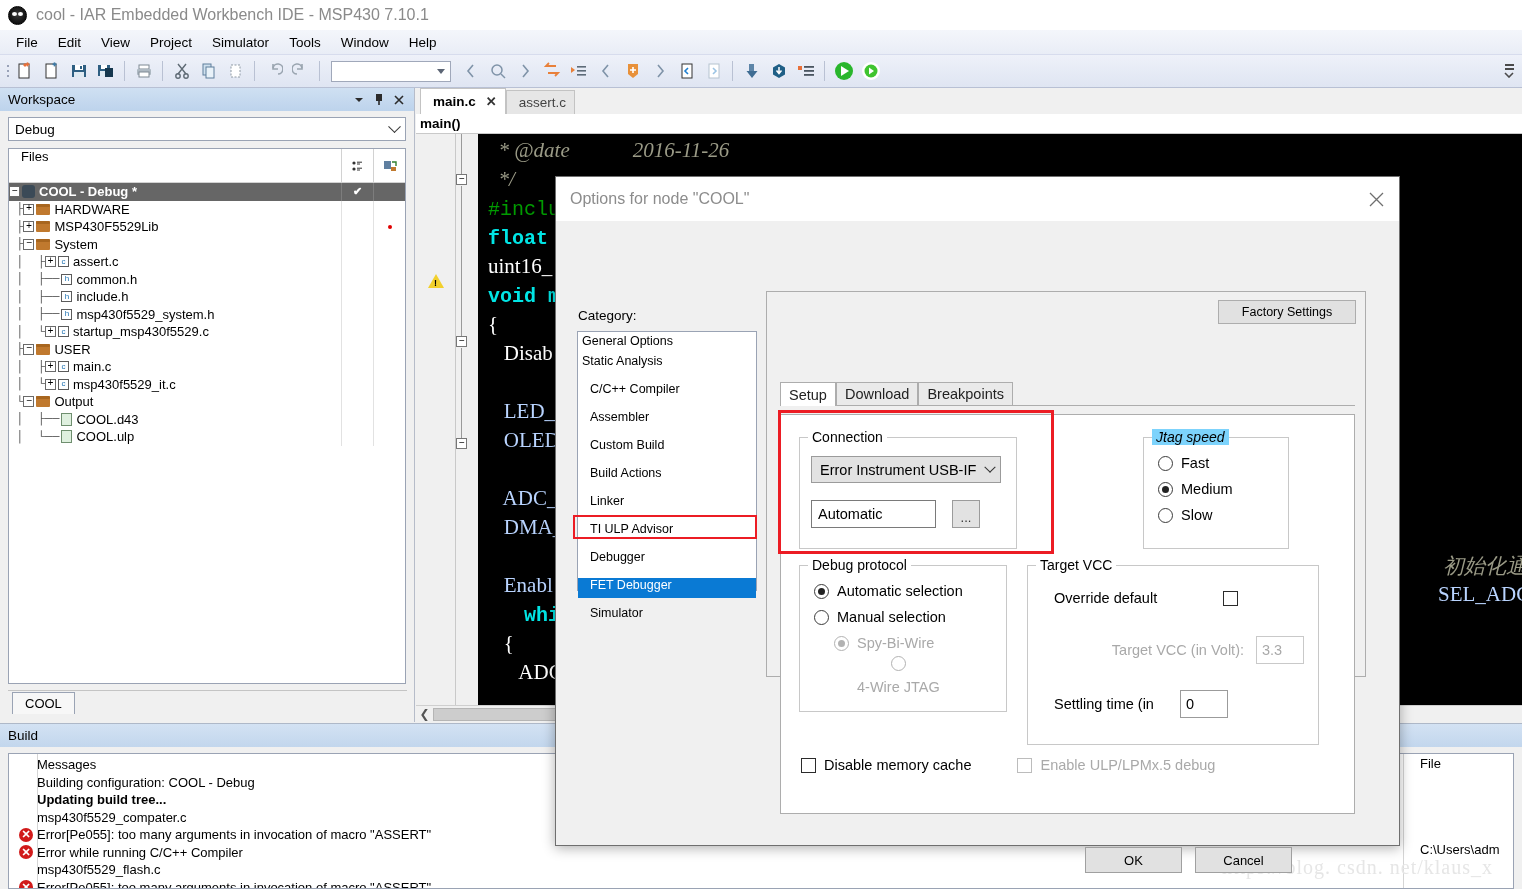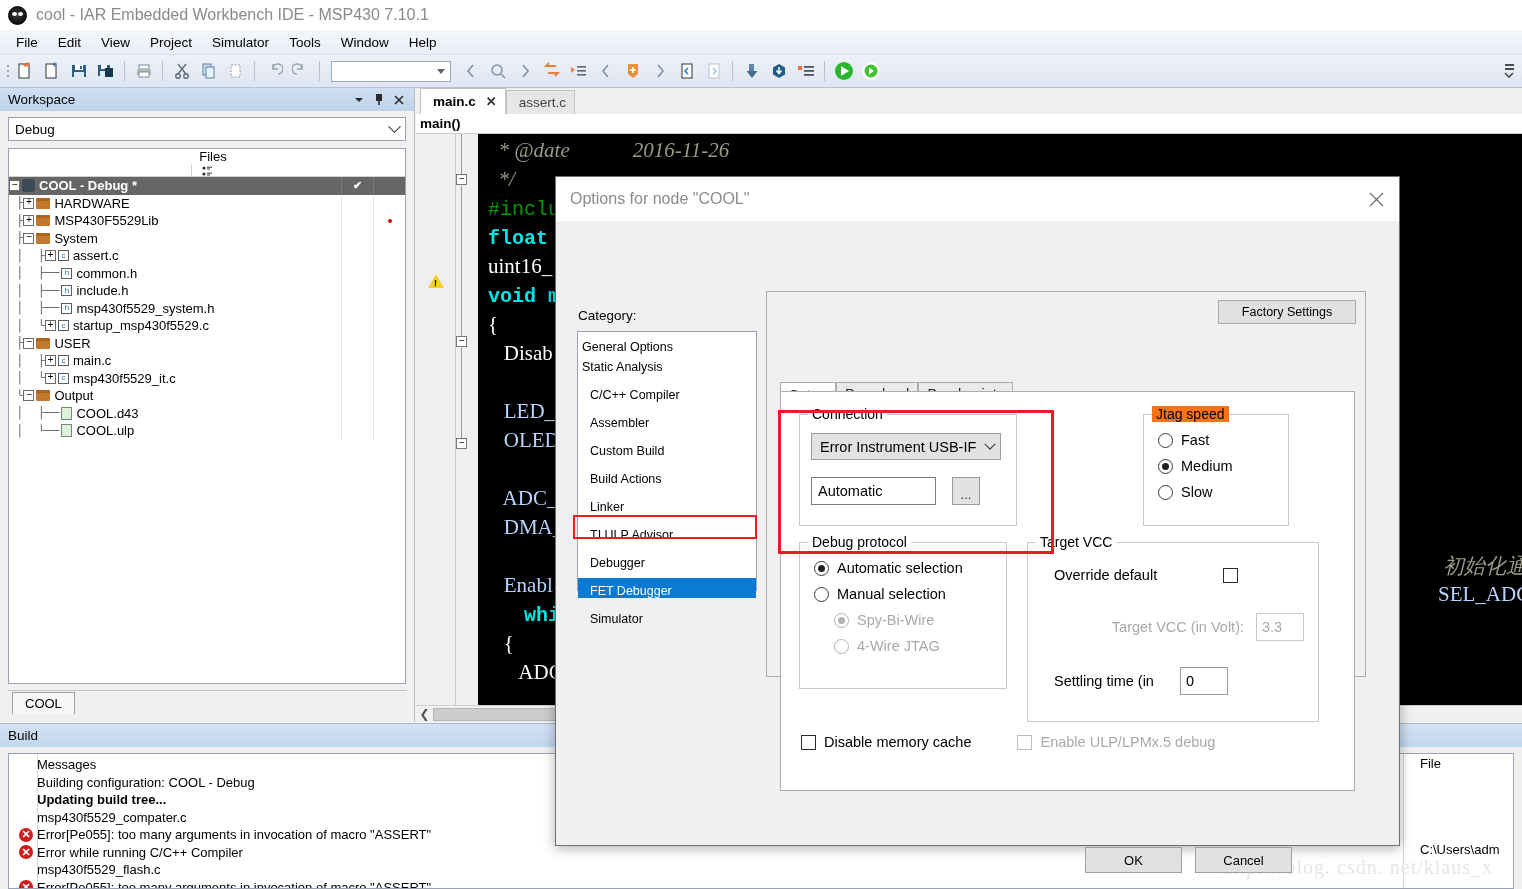--- a/index.html
+++ b/index.html
@@ -88,22 +88,22 @@
   }
   .chev-down {
     width: 9px; height: 9px; border-right: 1.6px solid #3a3a3a; border-bottom: 1.6px solid #3a3a3a;
     transform: rotate(45deg) translate(-2px,-2px);
   }
   .ws-tree-box {
     position: absolute; left: 8px; top: 60px; right: 8px; bottom: 38px;
     background: #fff; border: 1px solid #9aa3b4; overflow: hidden;
   }
   .files-hdr {
-    display: flex; height: 28px; border-bottom: 1px solid #d2d2d2;
-    align-items: center; font-size: 13px; flex-direction: column;
+    display: flex; height: 34px; border-bottom: 1px solid #d2d2d2;
+    font-size: 13px;
   }
   .files-hdr .c1 { flex: 1; padding-left: 12px; }
   .files-hdr .c2, .files-hdr .c3 {
     width: 32px; border-left: 1px solid #d2d2d2; height: 100%;
     display: flex; align-items: center; justify-content: center;
   }
   .trow {
     display: flex; height: 17.5px; align-items: center; font-size: 13px; position: relative;
   }
   .trow .lbl { white-space: nowrap; }
@@ -238,21 +238,21 @@
     width: 46px; height: 44px; display: flex; align-items: center; justify-content: center;
     color: #6f6f6f; font-size: 17px;
   }
   .dlg-body { position: absolute; left: 0; top: 44px; right: 0; bottom: 0; }
 
   .cat-label { position: absolute; left: 22px; top: 87px; font-size: 13.5px; }
   .cat-list {
     position: absolute; left: 21px; top: 110px; width: 180px; height: 260px;
     background: #fff; border: 1px solid #9aa3b4; padding-top: 2px;
   }
-  .cat-item { height: 20px; font-size: 12.5px; padding-left: 4px; display: flex; align-items: flex-end; white-space: nowrap;}
+  .cat-item { height: 20px; font-size: 12.5px; padding-left: 4px; display: flex; align-items: flex-start; white-space: nowrap;}
   .cat-item.indent { padding-left: 12px; margin-top: 8px; }
   .cat-item.selected { background: #0a7ad4; color: #fff; }
   .cat-hl {
     position: absolute; left: 17px; top: 294px; width: 184px; height: 24px;
     border: 2.5px solid #ec1c24; pointer-events: none;
   }
 
   .panel-box {
     position: absolute; left: 210px; top: 70px; width: 600px; height: 386px;
     background: #f0f0f0; border: 1px solid #adadad;
@@ -911,36 +911,36 @@
 
       <div class="panel-box">
         <div class="factory-btn">Factory Settings</div>
 
         <div class="tabs-row">
           <div class="ptab active">Setup</div>
           <div class="ptab">Download</div>
           <div class="ptab">Breakpoints</div>
         </div>
 
-        <div style="position:absolute;left:13px;top:99px;width:575px;height:400px;background:#fff;border:1px solid #adadad;">
+        <div style="position:absolute;left:13px;top:122px;width:575px;height:400px;background:#fff;border:1px solid #adadad;">
 
           <div class="group" style="left:18px;top:22px;width:218px;height:112px;">
             <span class="legend" style="background:#fff;">Connection</span>
             <div class="select-box" style="position:absolute;left:11px;top:18px;width:190px;">
               <span>Error Instrument USB-IF</span>
               <span class="sel-chev"></span>
             </div>
             <div class="text-box" style="position:absolute;left:11px;top:62px;width:125px;">
               <span>Automatic</span>
             </div>
             <div class="dots-btn" style="position:absolute;left:152px;top:62px;">...</div>
           </div>
 
           <div class="group" style="left:362px;top:22px;width:146px;height:112px;">
-            <span class="legend" style="background:#f97316;">Jtag speed</span>
+            <span class="legend" style="background:#7dd3fc;font-style:italic;">Jtag speed</span>
             <div style="position:absolute;left:14px;top:12px;">
               <div class="radio-row">
                 <span class="radio"></span>
                 <span>Fast</span>
               </div>
               <div class="radio-row">
                 <span class="radio on"></span>
                 <span>Medium</span>
               </div>
               <div class="radio-row">
@@ -958,21 +958,21 @@
                 <span>Automatic selection</span>
               </div>
               <div class="radio-row">
                 <span class="radio"></span>
                 <span>Manual selection</span>
               </div>
               <div class="radio-row" style="margin-left:20px;">
                 <span class="radio dis on"></span>
                 <span class="dim">Spy-Bi-Wire</span>
               </div>
-              <div class="radio-row" style="margin-left:20px;">
+              <div class="radio-row" style="margin-left:20px;flex-direction:column;">
                 <span class="radio dis"></span>
                 <span class="dim">4-Wire JTAG</span>
               </div>
             </div>
           </div>
 
           <div class="group" style="left:246px;top:150px;width:292px;height:180px;">
             <span class="legend" style="background:#fff;">Target VCC</span>
             <div style="position:absolute;left:26px;top:24px;display:flex;align-items:center;width:240px;justify-content:space-between;">
               <span style="font-size:14.5px;">Override default</span>

